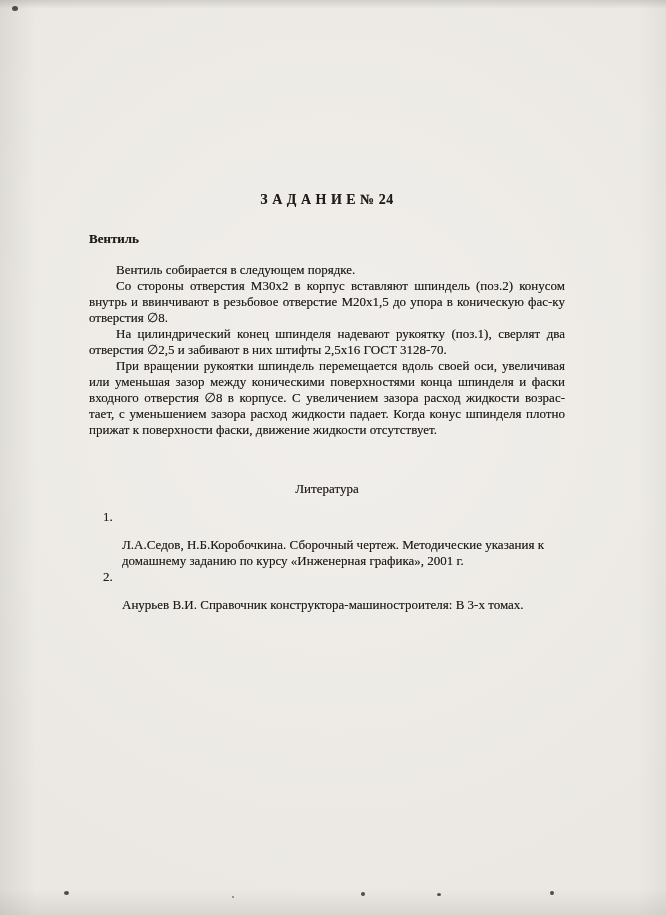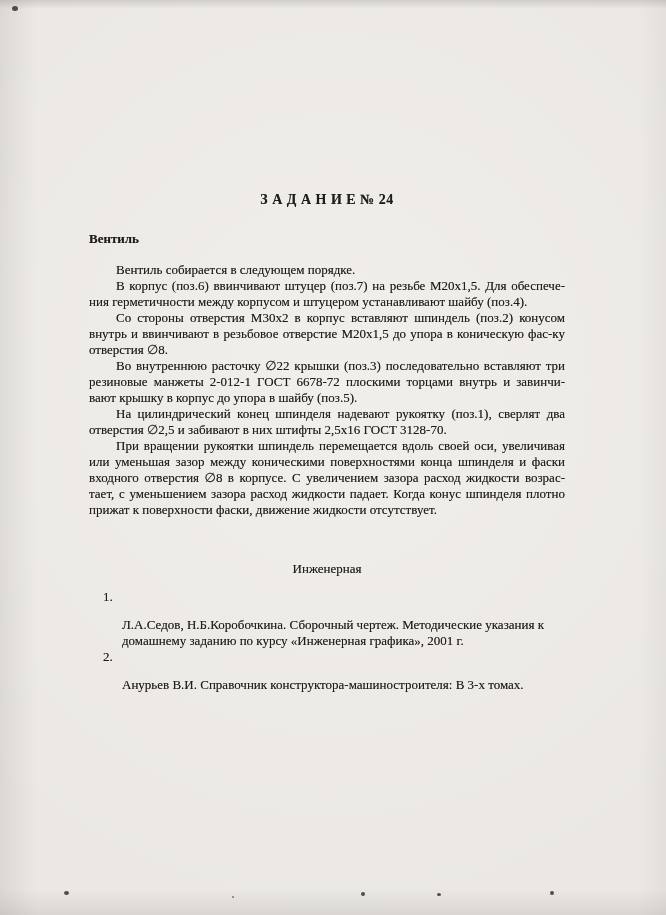--- a/index.html
+++ b/index.html
@@ -62,34 +62,32 @@
 
   <div class="content">
 
     <h1 class="title">З А Д А Н И Е  № 24</h1>
 
     <h2 class="subtitle">Вентиль</h2>
 
 
     <p class="para sp">Вентиль собирается в следующем порядке.</p>
 
-    <p class="para">В корпус (поз.6) ввинчивают штуцер (поз.7) на резьбе М20х1,5. Для обеспече-ния герметичности между корпусом и штуцером устанавливают шайбу (поз.4).</p>
 
     <p class="para">Со стороны отверстия М30х2 в корпус вставляют шпиндель (поз.2) конусом внутрь и ввинчивают в резьбовое отверстие М20х1,5 до упора в коническую фас-ку отверстия ∅8.</p>
 
 
-    <p class="para">Во внутреннюю расточку ∅22 крышки (поз.3) последовательно вставляют три резиновые манжеты 2-012-1 ГОСТ 6678-72 плоскими торцами внутрь и завинчи-вают крышку в корпус до упора в шайбу (поз.5).</p>
 
     <p class="para">На цилиндрический конец шпинделя надевают рукоятку (поз.1), сверлят два отверстия ∅2,5 и забивают в них штифты 2,5х16 ГОСТ 3128-70.</p>
 
 
     <p class="para">При вращении рукоятки шпиндель перемещается вдоль своей оси, увеличивая или уменьшая зазор между коническими поверхностями конца шпинделя  и фаски входного отверстия ∅8 в корпусе. С увеличением зазора расход жидкости возрас-тает, с уменьшением зазора расход жидкости падает. Когда конус шпинделя плотно прижат к  поверхности фаски, движение жидкости отсутствует.</p>
 
 
-    <p class="center lit-heading">Инженерная</p>
+    <p class="center lit-heading">Литература</p>
 
     <ol class="lit-list">
       <li>
         <span class="li-num">1.</span>
         <span class="li-text">Л.А.Седов, Н.Б.Коробочкина. Сборочный чертеж. Методические указания к домашнему заданию по курсу «Инженерная графика», 2001 г.</span>
       </li>
       <li>
         <span class="li-num">2.</span>
         <span class="li-text">Анурьев В.И. Справочник конструктора-машиностроителя: В 3-х томах.</span>
       </li>

